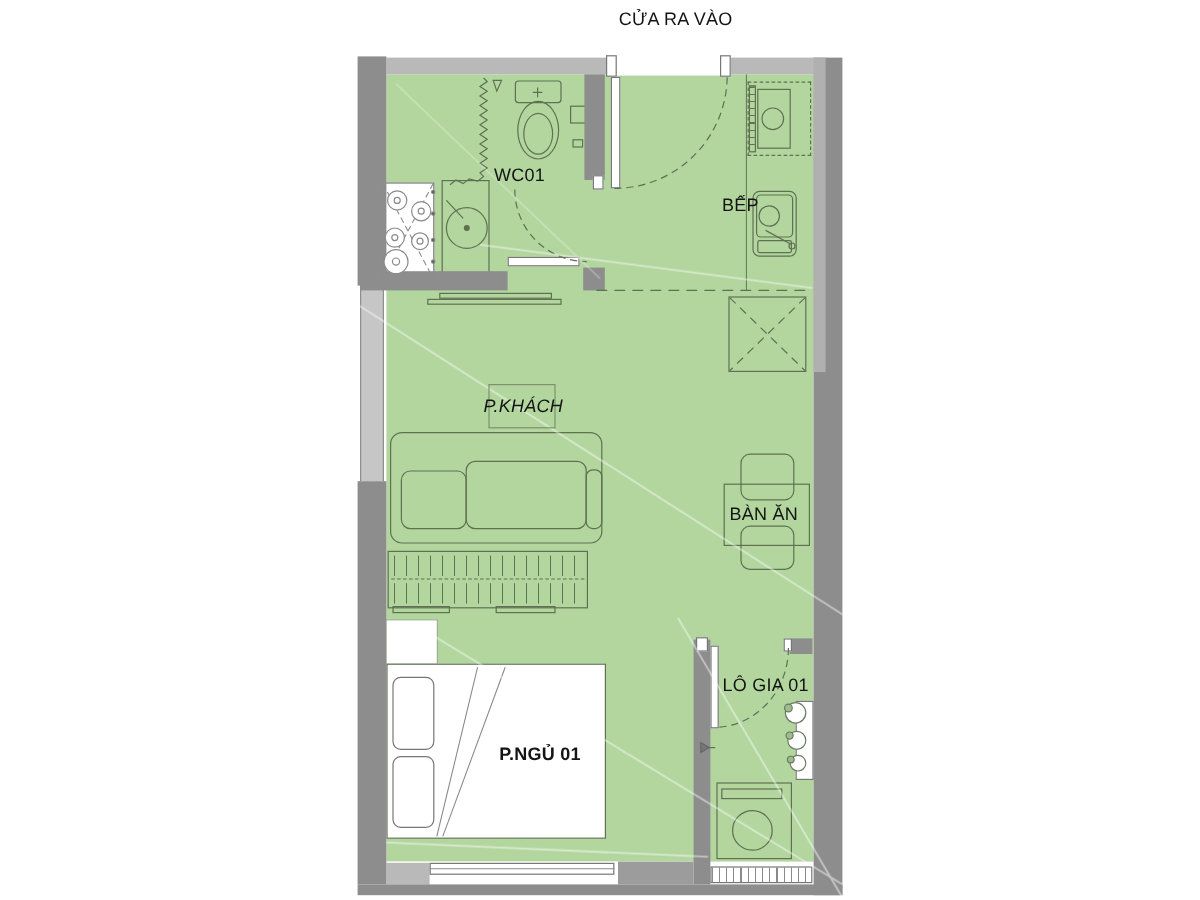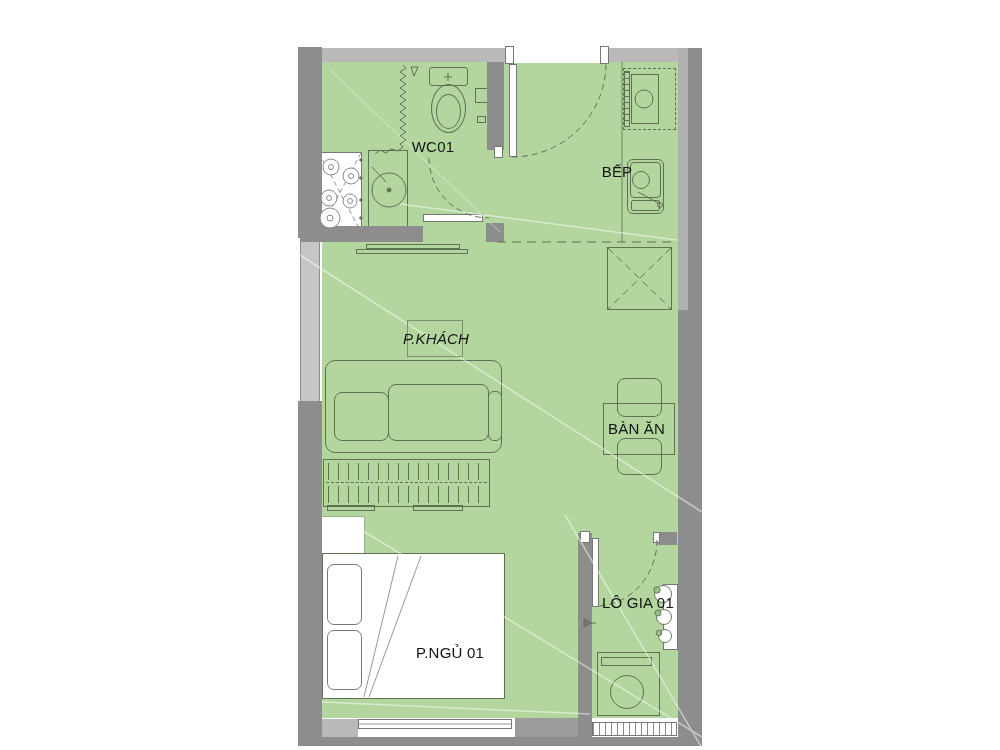--- a/index.html
+++ b/index.html
@@ -161,22 +161,23 @@
     <g stroke="#ffffff" stroke-width="1.5" opacity="0.5" fill="none">
       <path d="M295,252 L702,512"></path>
       <path d="M350,523 L702,737"></path>
       <path d="M400,204 L677,240"></path>
       <path d="M565,515 L702,748"></path>
       <path d="M322,702 L590,714"></path>
       <path d="M330,70 L500,232" opacity="0.55"></path>
     </g>
   </svg>
 
+  <div class="lbl" style="left:438px;top:8px;width:250px;">CỬA RA VÀO</div>
   <div class="lbl" style="left:403px;top:138px;width:60px;">WC01</div>
   <div class="lbl" style="left:587px;top:163px;width:60px;">BẾP</div>
   <div class="abs" style="left:407px;top:320px;width:56px;height:37px;border:1px solid #7e9070;">
     <div class="lbl" style="left:-10px;top:9px;width:76px;font-style:italic;">P.KHÁCH</div>
   </div>
   <div class="lbl" style="left:603px;top:420px;width:67px;">BÀN ĂN</div>
-  <div class="lbl" style="left:400px;top:644px;width:100px;">P.NGỦ 01</div>
-  <div class="lbl" style="left:598px;top:594px;width:80px;">LÔ GIA 01</div>
+  <div class="lbl" style="left:400px;top:620px;width:100px;font-weight:bold;">P.NGỦ 01</div>
+  <div class="lbl" style="left:598px;top:563px;width:80px;">LÔ GIA 01</div>
 
 </div>
 
 </body></html>

